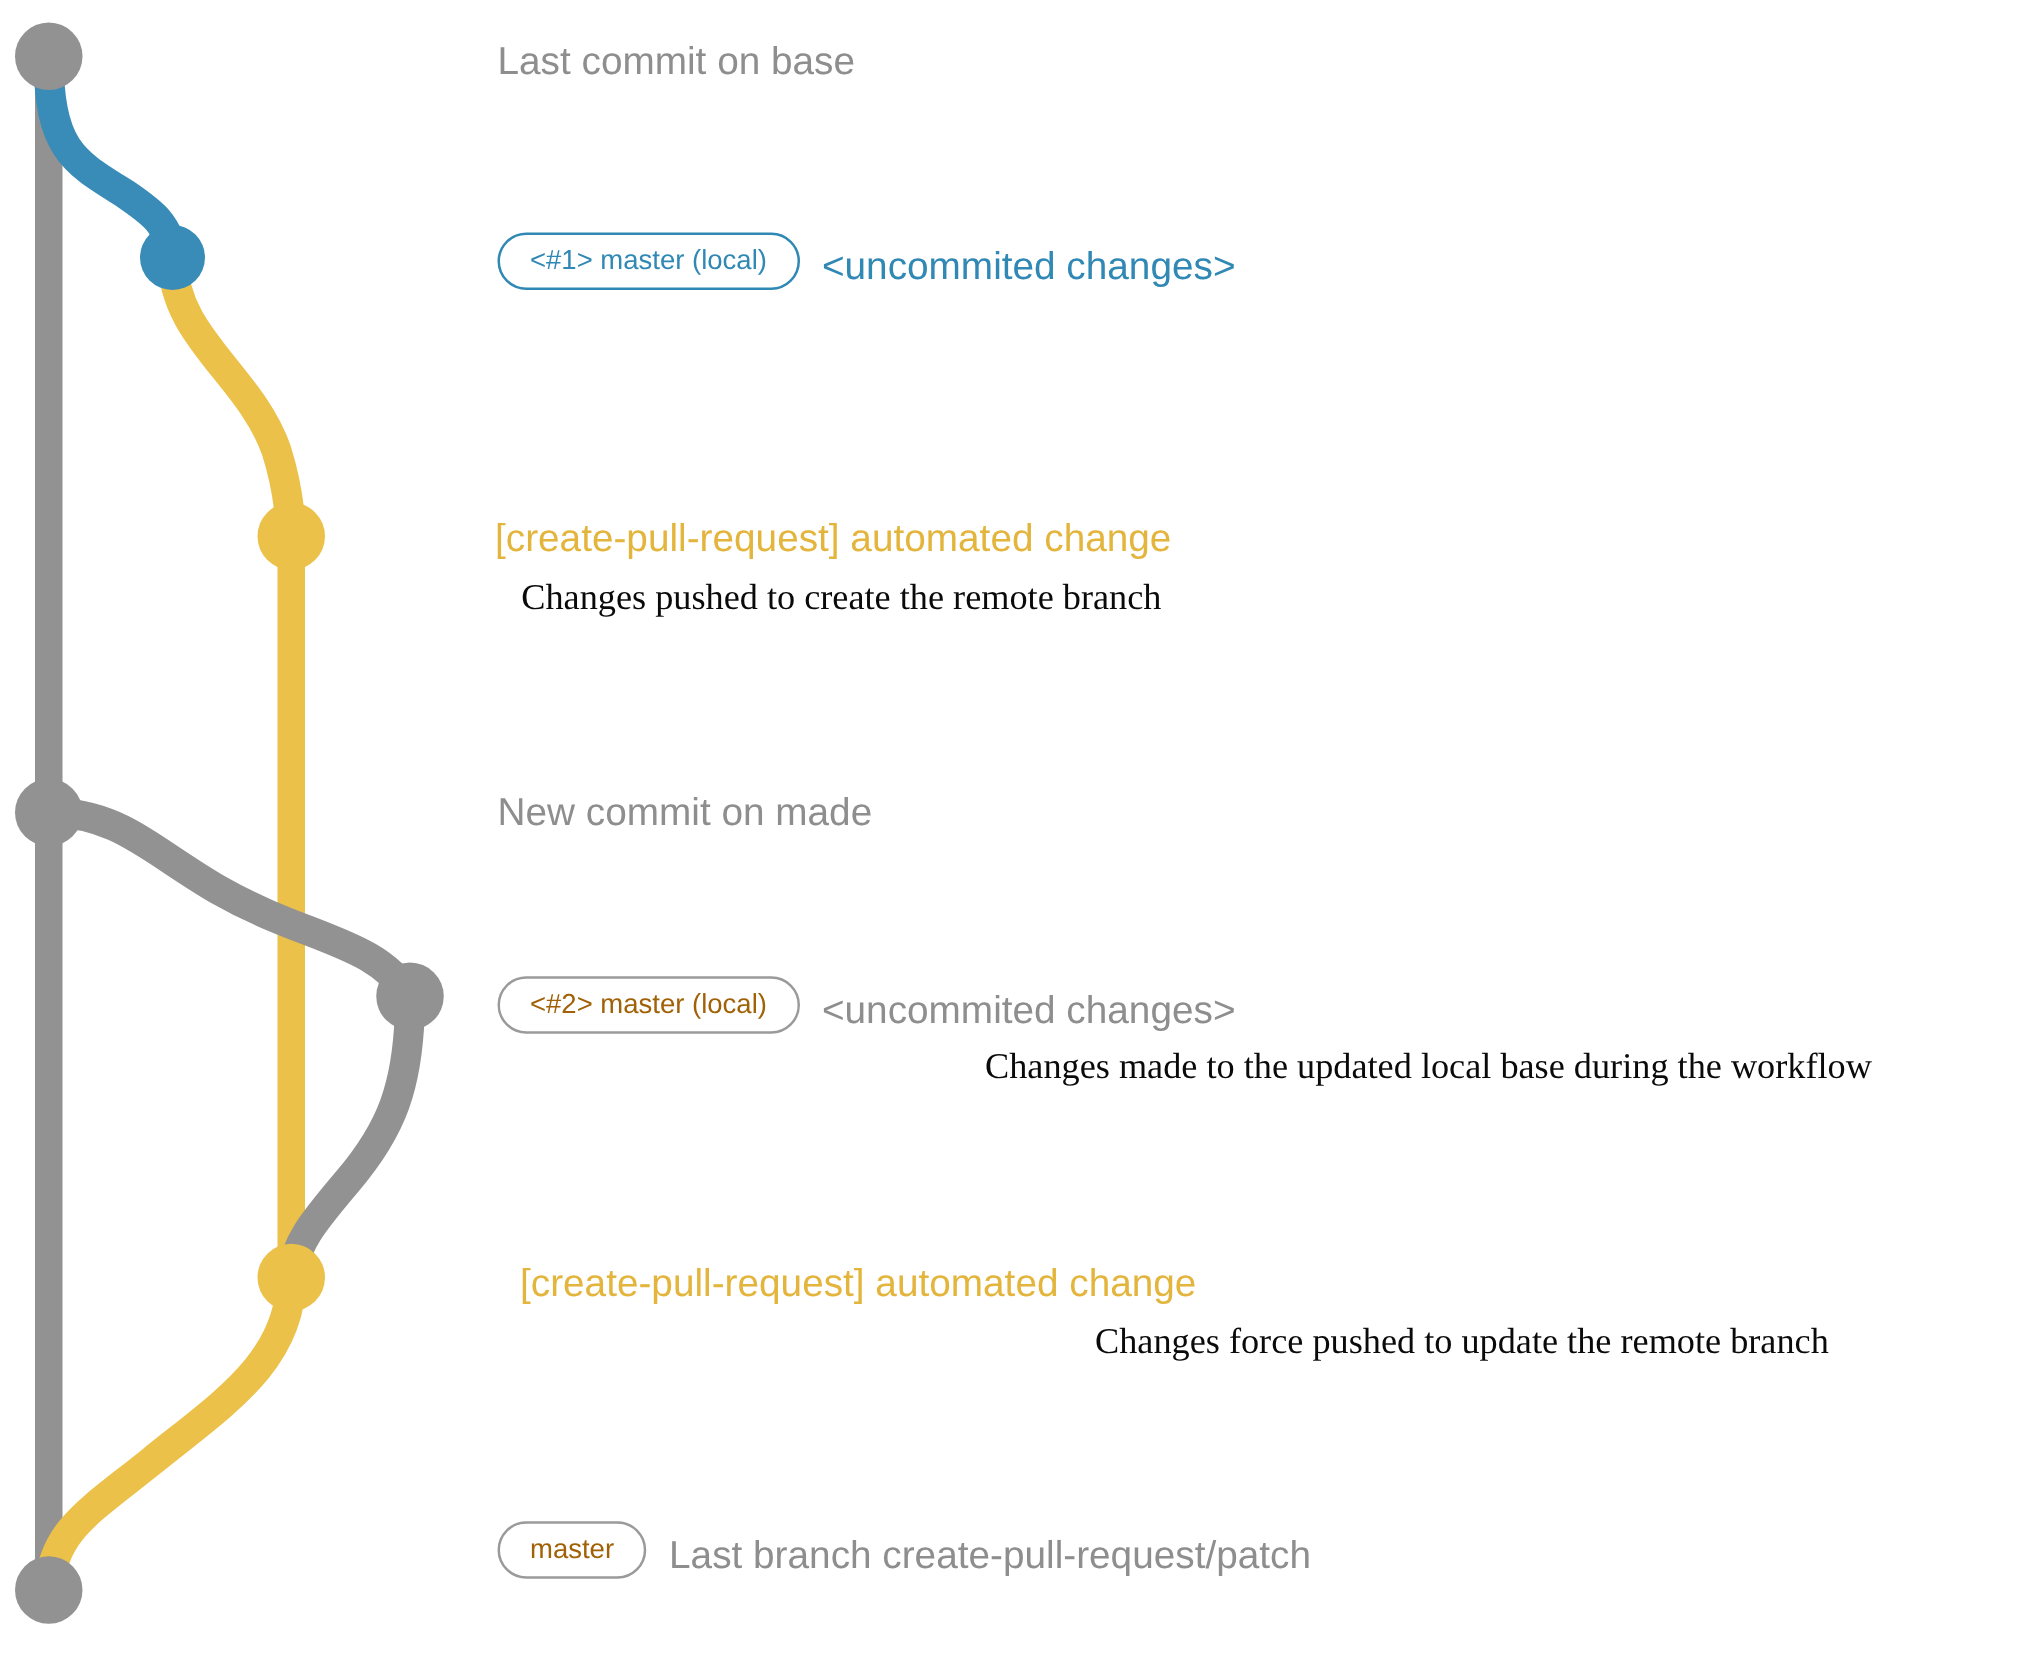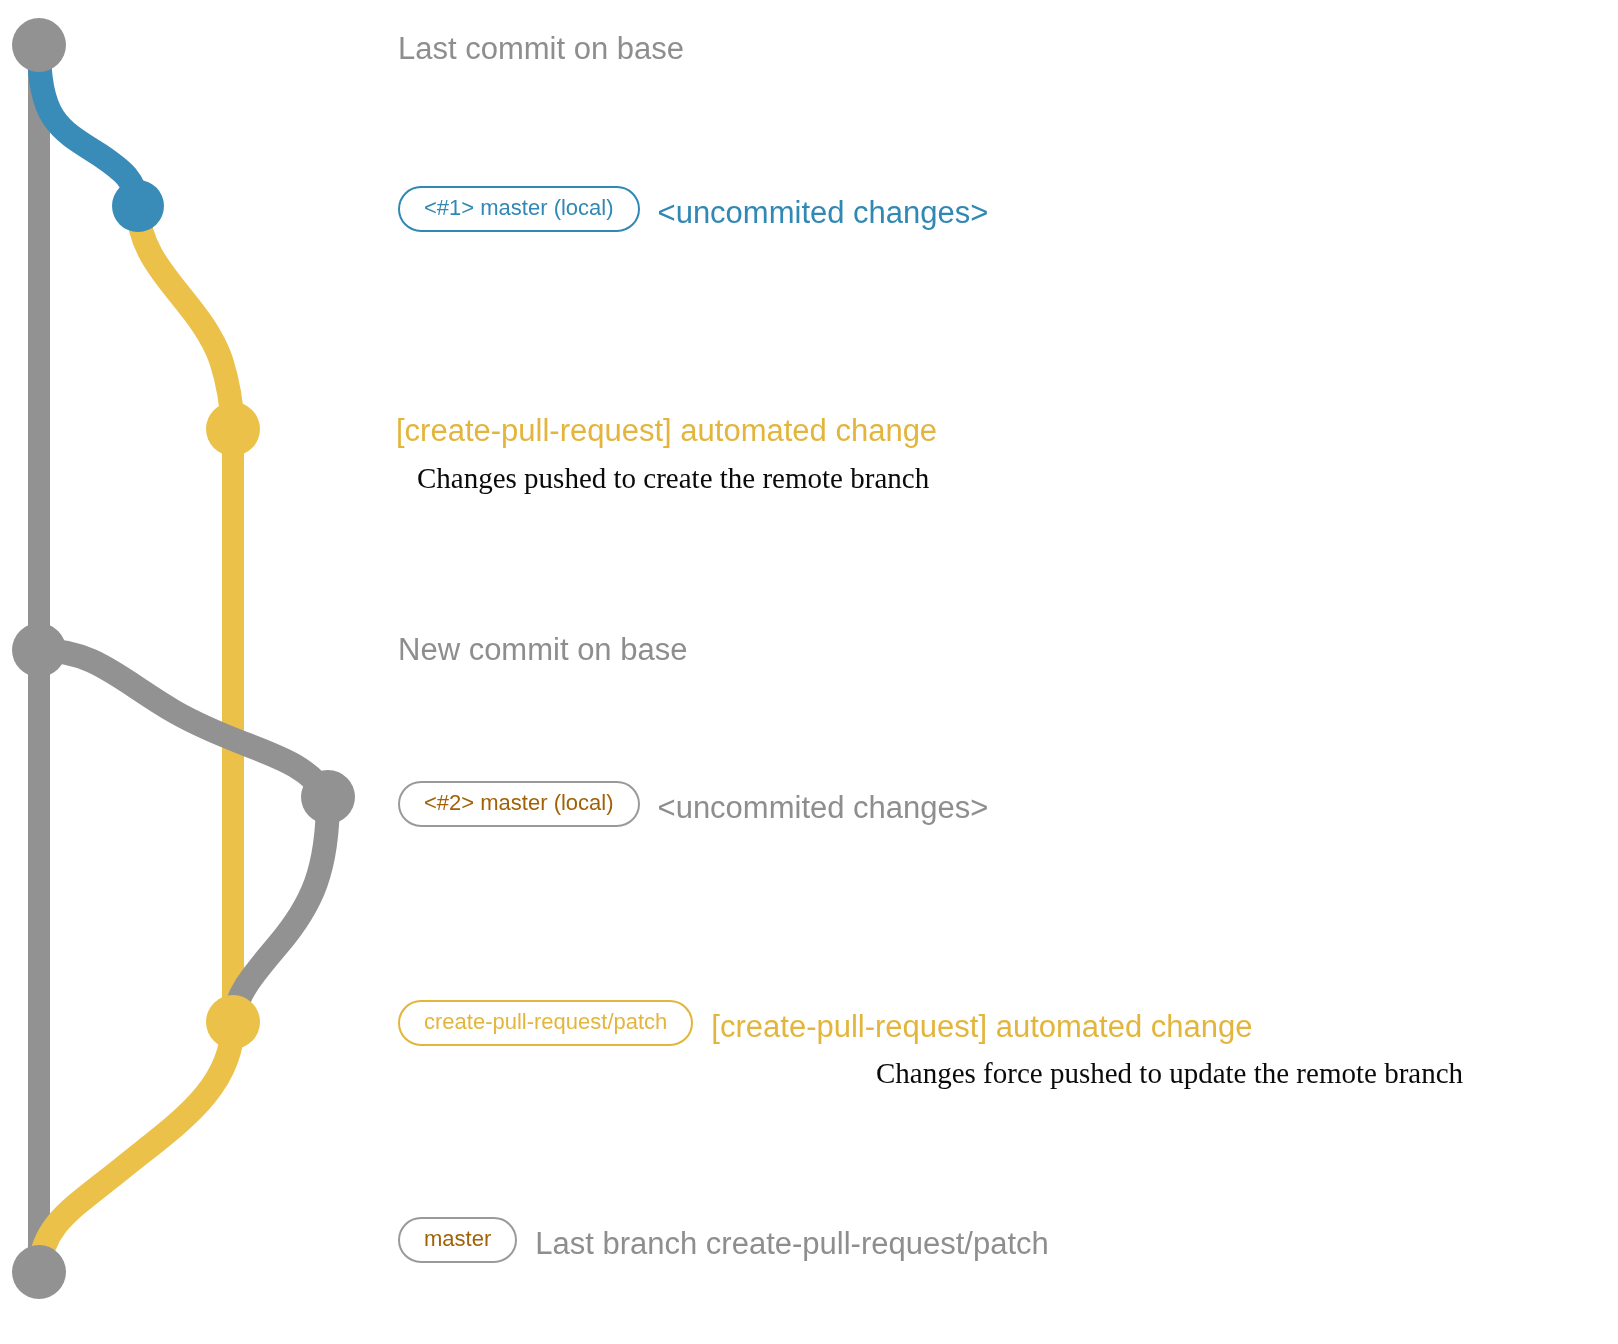--- a/index.html
+++ b/index.html
@@ -126,30 +126,30 @@
     <span class="badge blue">&lt;#1&gt; master (local)</span>
     <span class="subject blue">&lt;uncommited changes&gt;</span>
   </div>
 
   <div class="ann-row" style="left:396px; top:414px;">
     <span class="plain-label gold-head">[create-pull-request] automated change</span>
   </div>
   <div class="desc" style="left:417px; top:463px;">Changes pushed to create the remote branch</div>
 
   <div class="ann-row" style="left:398px; top:633px;">
-    <span class="plain-label grey-head">New commit on base</span>
+    <span class="plain-label grey-head">New commit on made</span>
   </div>
 
   <div class="ann-row" style="left:398px; top:781px;">
     <span class="badge grey">&lt;#2&gt; master (local)</span>
     <span class="subject grey">&lt;uncommited changes&gt;</span>
   </div>
+  <div class="desc" style="left:788px; top:838px;">Changes made to the updated local base during the workflow</div>
 
   <div class="ann-row" style="left:398px; top:1000px;">
-    <span class="badge gold">create-pull-request/patch</span>
     <span class="subject gold">[create-pull-request] automated change</span>
   </div>
   <div class="desc" style="left:876px; top:1058px;">Changes force pushed to update the remote branch</div>
 
   <div class="ann-row" style="left:398px; top:1217px;">
     <span class="badge grey">master</span>
     <span class="subject grey">Last branch create-pull-request/patch</span>
   </div>
 
 </div>

